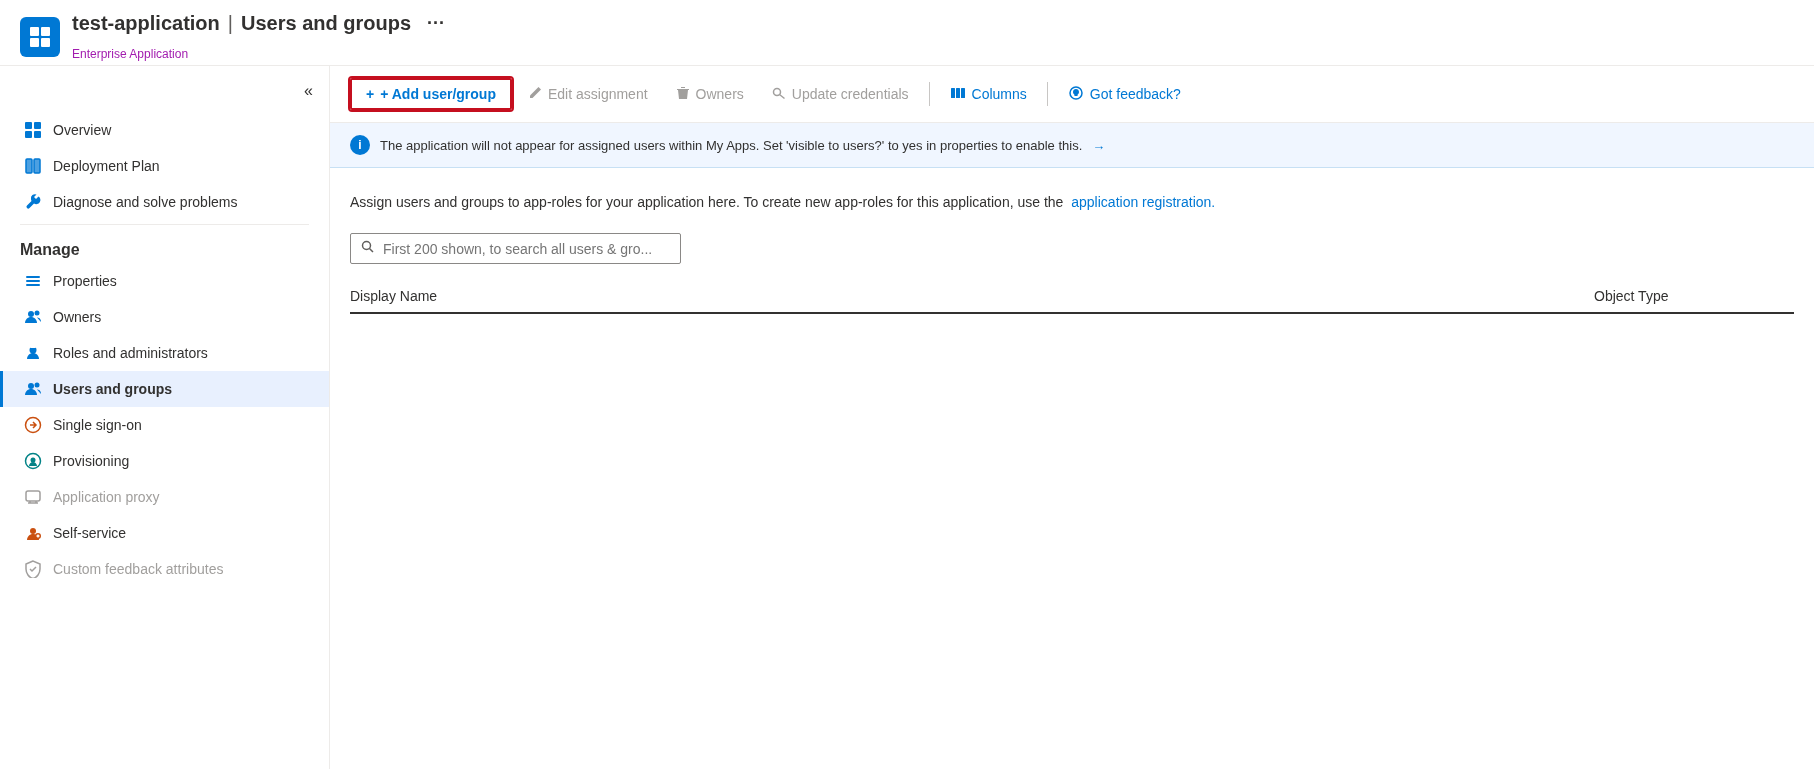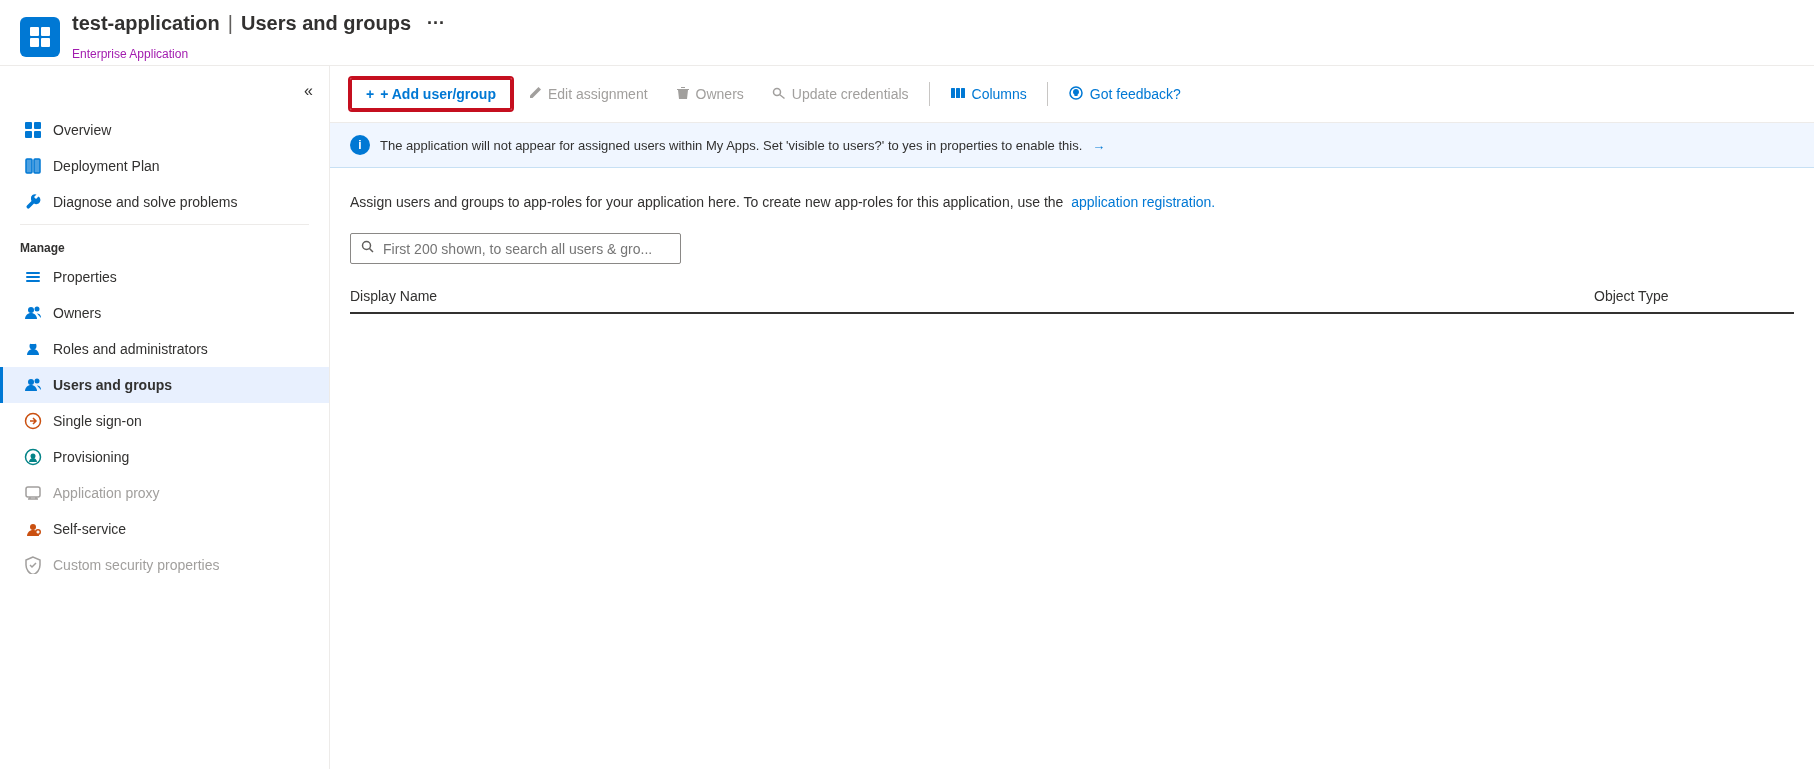--- a/index.html
+++ b/index.html
@@ -63,21 +63,21 @@
     .sidebar-item.active {
       background: #e8f0fe;
       border-left: 3px solid #0078d4;
       font-weight: 600;
     }
     .sidebar-item.disabled { color: #a19f9d; cursor: default; }
     .sidebar-icon { width: 20px; height: 20px; display: flex; align-items: center; justify-content: center; flex-shrink: 0; }
 
     .sidebar-section-label {
       padding: 12px 20px 4px;
-      font-size: 12px;
+      font-size: 16px;
       font-weight: 600;
       color: #323130;
     }
     .sidebar-divider {
       height: 1px;
       background: #edebe9;
       margin: 4px 20px;
     }
 
     .content-area {
@@ -357,21 +357,21 @@
       <span>Self-service</span>
     </div>
 
     <div class="sidebar-item disabled">
       <span class="sidebar-icon" style="color:#a19f9d;">
         <svg width="18" height="18" viewBox="0 0 18 18" fill="currentColor">
           <path d="M9 1L2 4v5c0 4.4 2.9 8.5 7 9.5C13.1 17.5 16 13.4 16 9V4L9 1z" fill="none" stroke="currentColor" stroke-width="1.5"></path>
           <path d="M6 9l2 2 4-4" stroke="currentColor" stroke-width="1.5" fill="none"></path>
         </svg>
       </span>
-      <span>Custom security properties</span>
+      <span>Custom feedback attributes</span>
     </div>
   </div>
 
   <div class="content-area">
 
     <div class="toolbar">
       <button class="btn-primary">
         <span>+</span>
         <span>+ Add user/group</span>
       </button>

